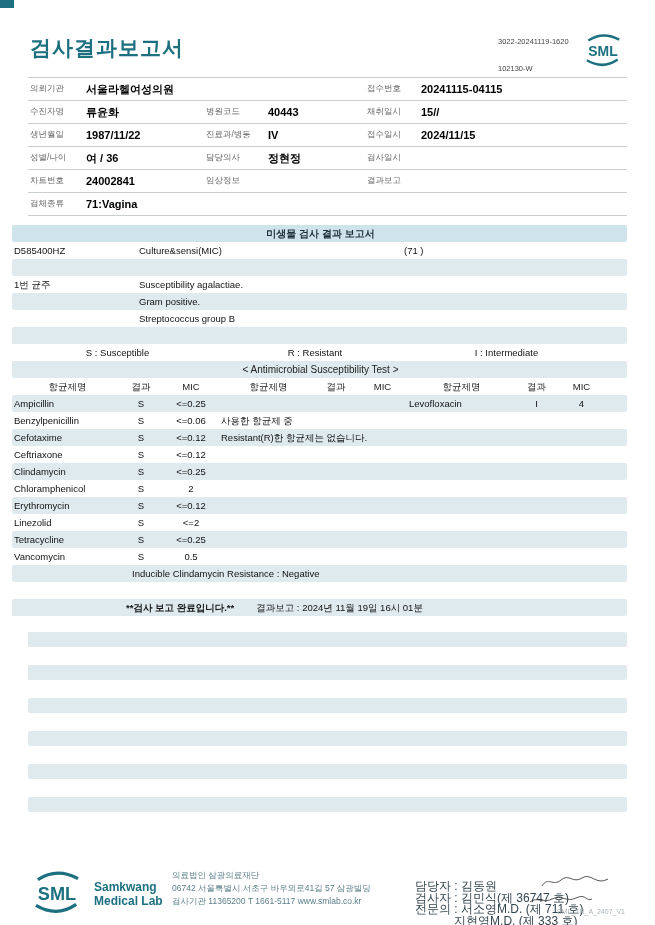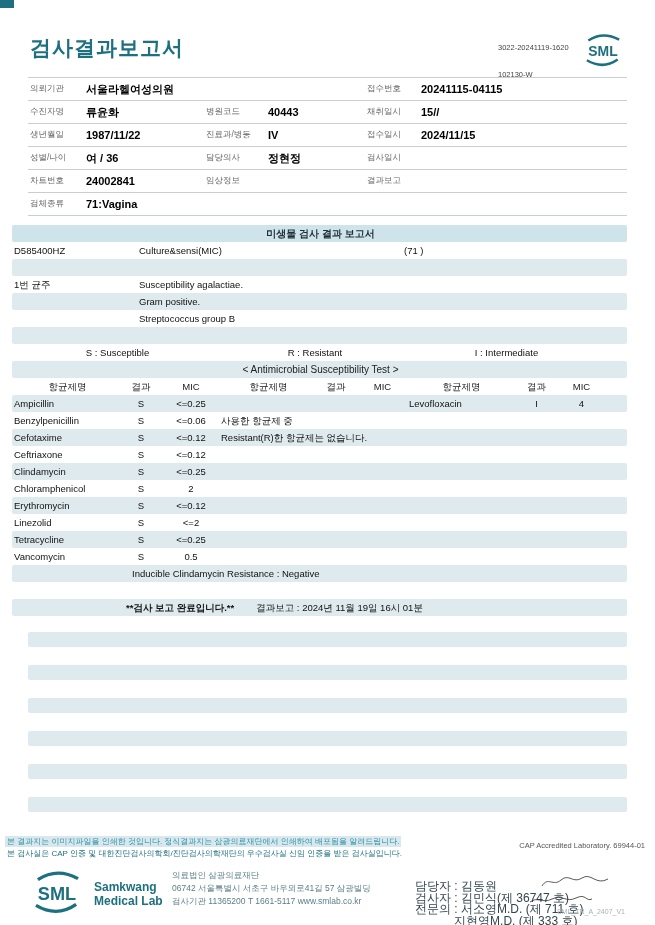--- a/index.html
+++ b/index.html
@@ -1,20 +1,20 @@
 <!DOCTYPE html>
 <html><head>
 <meta charset="utf-8">
 <style>
   html,body{margin:0;padding:0;background:#fff;}
   .page{position:relative;width:655px;height:925px;background:#fff;overflow:hidden;
         font-family:"Liberation Sans","DejaVu Sans",sans-serif;color:#111;}
   .corner-mark{position:absolute;left:0;top:0;width:14px;height:8px;background:#1d7080;}
   .title{margin:34px 0 0 30px;font-size:21px;font-weight:bold;color:#1d7080;letter-spacing:1px;}
-  .doc-code{position:absolute;left:498px;top:25px;font-size:7.5px;line-height:9px;color:#444;white-space:pre;}
+  .doc-code{position:absolute;left:498px;top:19px;font-size:7.5px;line-height:9px;color:#444;white-space:pre;}
   .logo-top{position:absolute;left:581px;top:33px;}
   .logo-svg text{font-family:"Liberation Sans",sans-serif;font-weight:bold;fill:#1d7080;}
   .logo-svg path{stroke:#1d7080;fill:none;}
   
   .info-table{margin:15px 28px 0 28px;border-top:1px solid #c9ced1;}
   .info-row{display:grid;grid-template-columns:58px 118px 64px 97px 56px 1fr;
             height:22px;align-items:center;border-bottom:1px solid #c9ced1;}
   .info-label{font-size:8.5px;color:#666;padding-left:2px;}
   .info-value{font-size:11px;font-weight:bold;color:#000;}
   
@@ -276,25 +276,20 @@
 
   <div class="stripes">
     <div class="stripe"></div>
     <div class="stripe"></div>
     <div class="stripe"></div>
     <div class="stripe"></div>
     <div class="stripe"></div>
     <div class="stripe"></div>
   </div>
 
-  <div class="notice">
-    <span class="notice-line1">본 결과지는 이미지파일을 인쇄한 것입니다. 정식결과지는 삼광의료재단에서 인쇄하여 배포됨을 알려드립니다.</span>
-    <div class="notice-line2">본 검사실은 CAP 인증 및 대한진단검사의학회/진단검사의학재단의 우수검사실 신임 인증을 받은 검사실입니다.</div>
-    <span class="cap-text">CAP Accredited Laboratory. 69944-01</span>
-  </div>
 
   <div class="footer">
     <div class="f-logo">
       <span>
         <svg class="logo-svg" width="58" height="44" viewBox="0 0 60 46">
           <path d="M10 10 Q30 -3 52 9" stroke-width="3.5"></path>
           <text x="30" y="31" text-anchor="middle" font-size="19">SML</text>
           <path d="M8 37 Q30 50 50 36" stroke-width="3.5"></path>
         </svg>
       </span>

